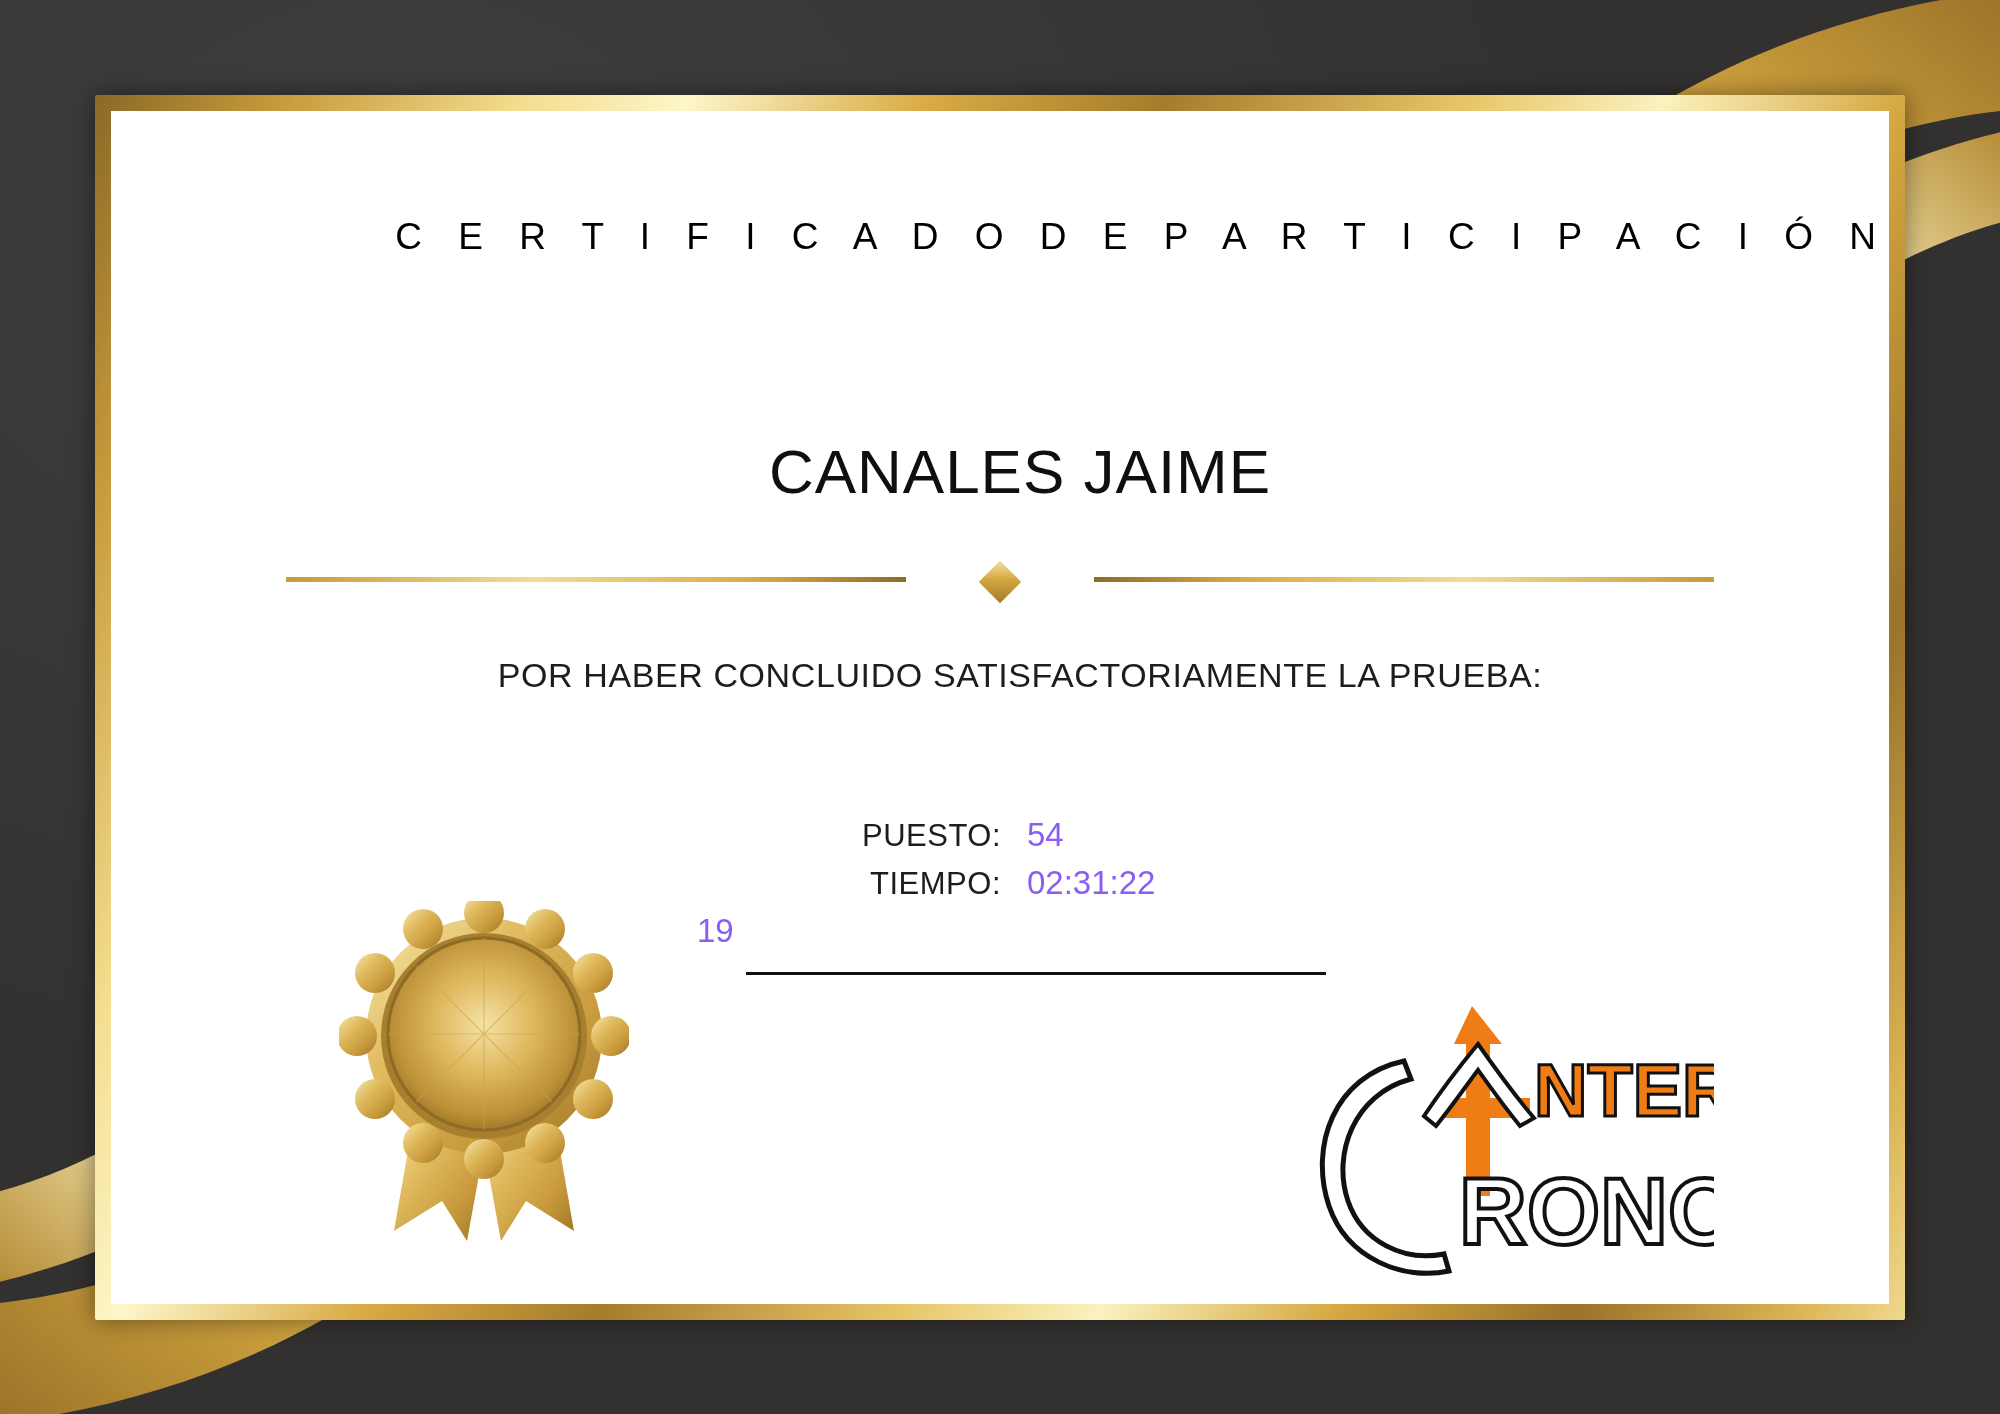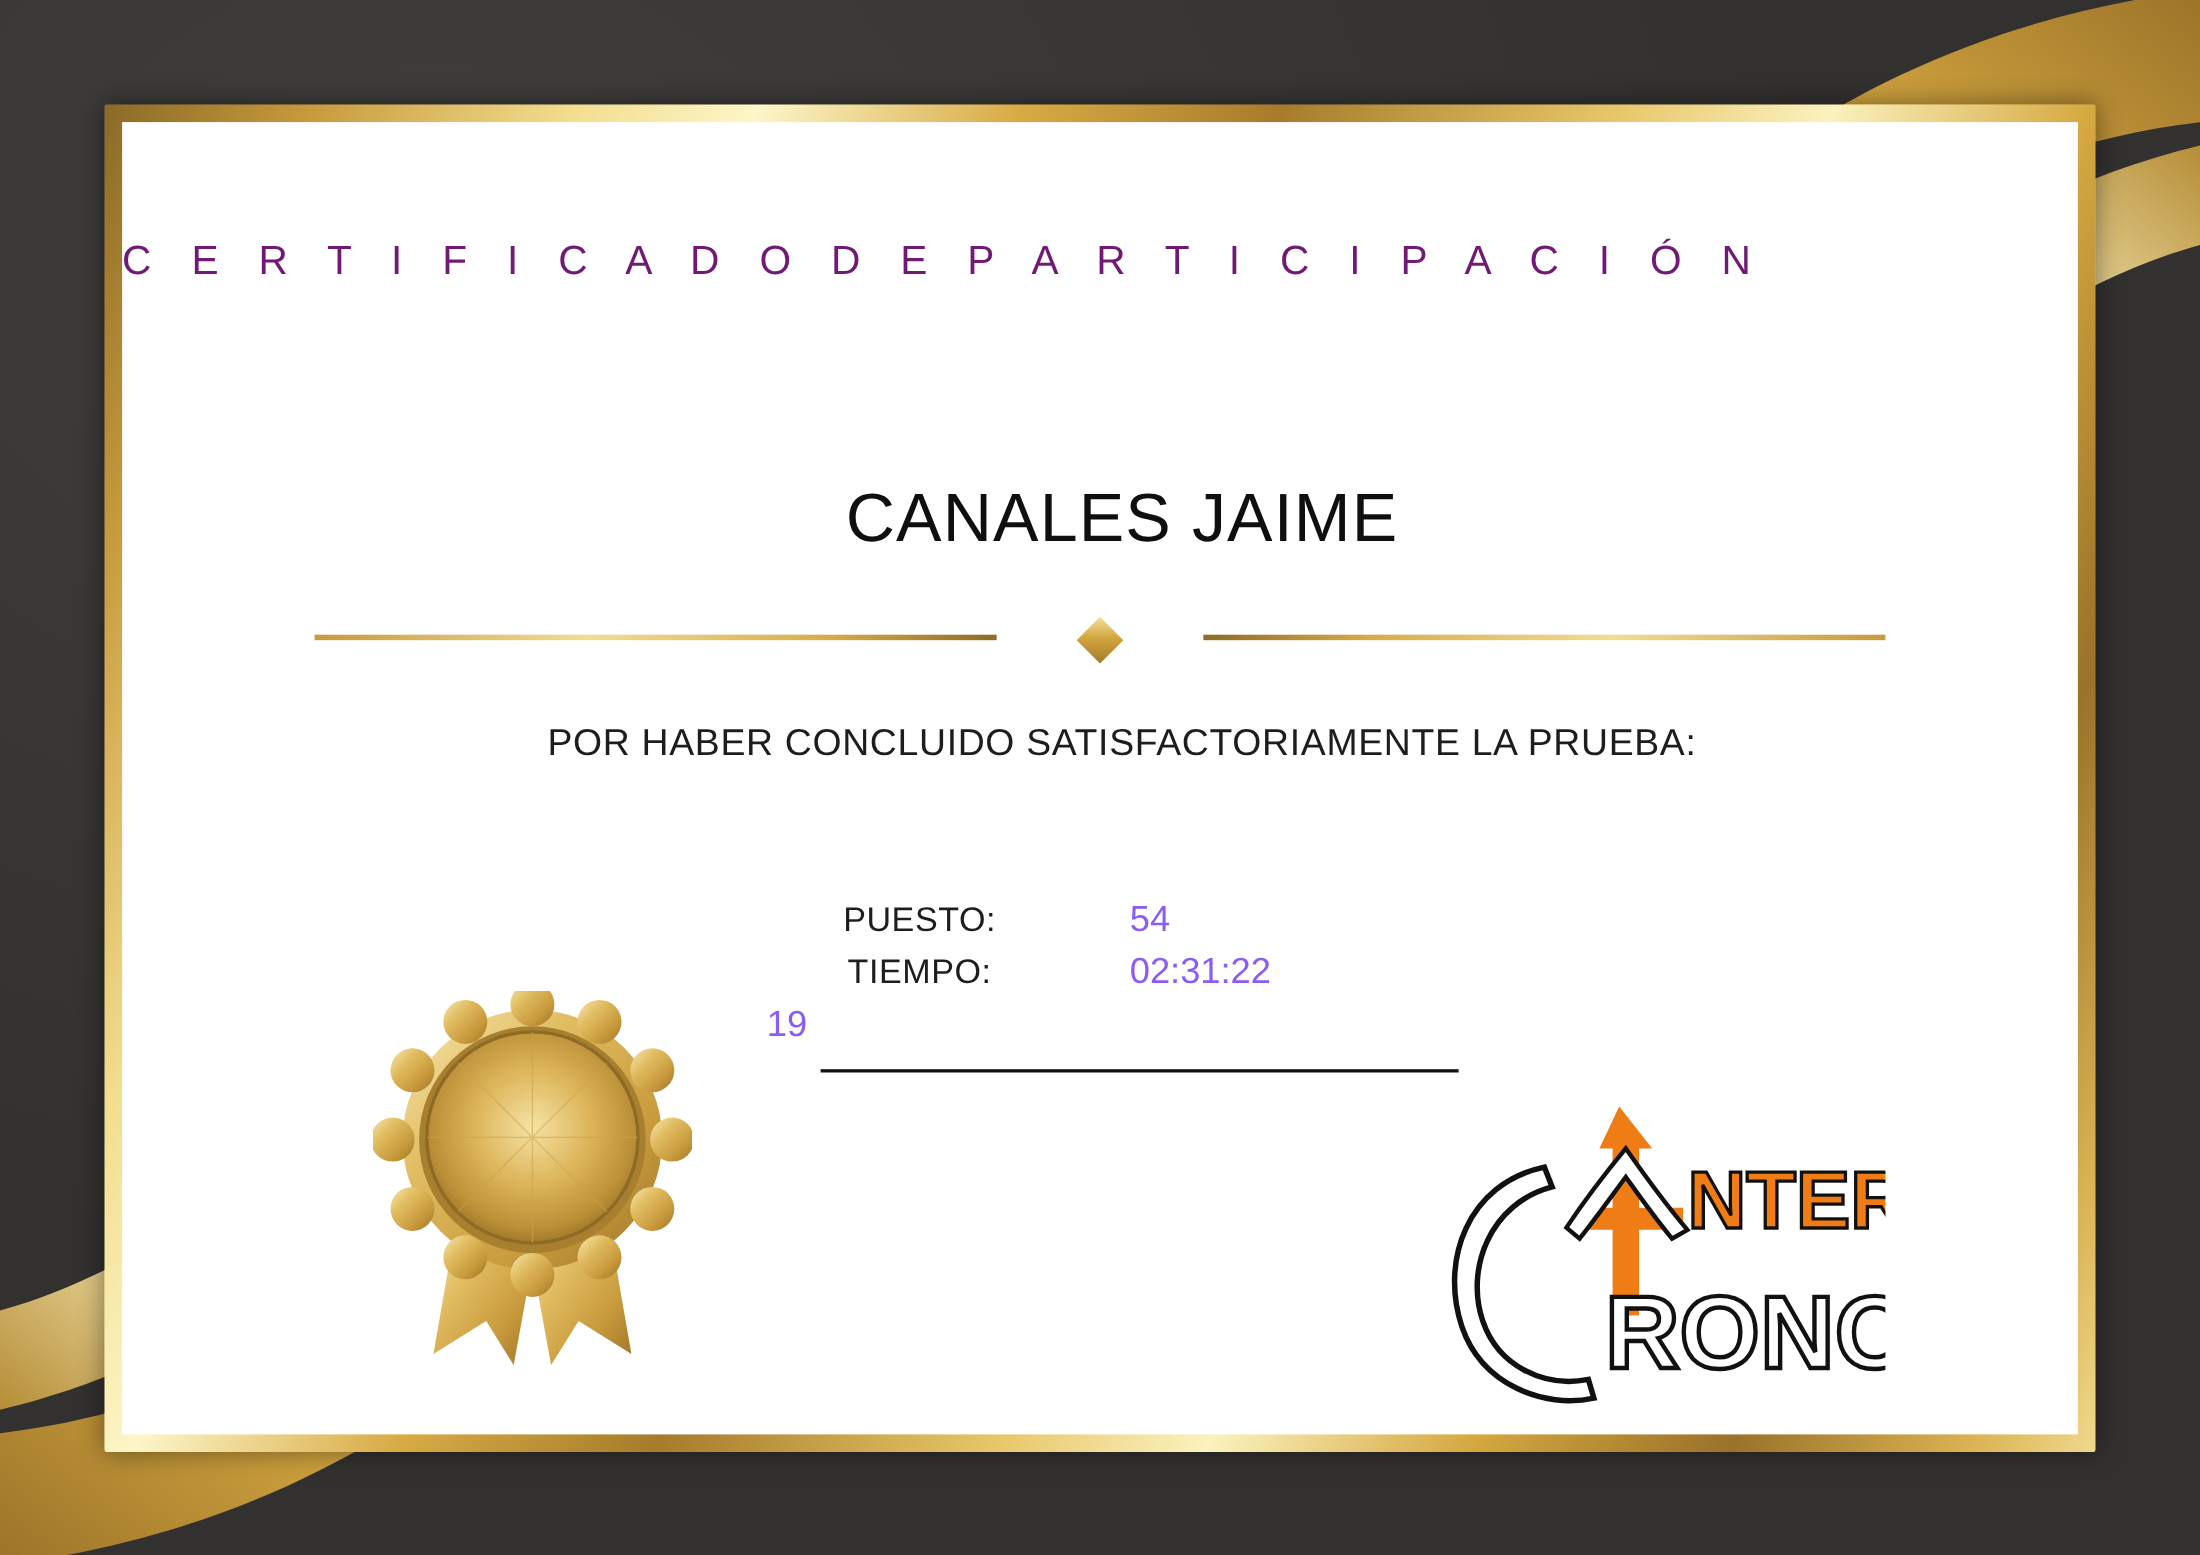--- a/index.html
+++ b/index.html
@@ -56,24 +56,24 @@
     box-sizing: border-box;
     position: relative;
   }
 
   
   .cert-heading {
     position: absolute;
     top: 105px;
     left: 0;
     right: 0;
-    text-align: left;
+    text-align: right;
     font-size: 37px;
     letter-spacing: 13px;
-    color: #701a75;
+    color: #000000;
     font-weight: 400;
   }
   .cert-name {
     position: absolute;
     top: 325px;
     left: 0;
     right: 0;
     text-align: center;
     font-size: 62px;
     color: #0f0f0f;
@@ -133,21 +133,21 @@
     left: 560px;
     width: 640px;
   }
   .result-row {
     display: flex;
     align-items: baseline;
     margin-bottom: 10px;
   }
   .result-label {
     width: 330px;
-    text-align: center;
+    text-align: right;
     font-size: 31px;
     color: #1d1d1b;
     letter-spacing: 0.5px;
   }
   .result-value {
     padding-left: 26px;
     font-size: 33px;
     color: #8b5cf6;
   }
   .result-rule {

